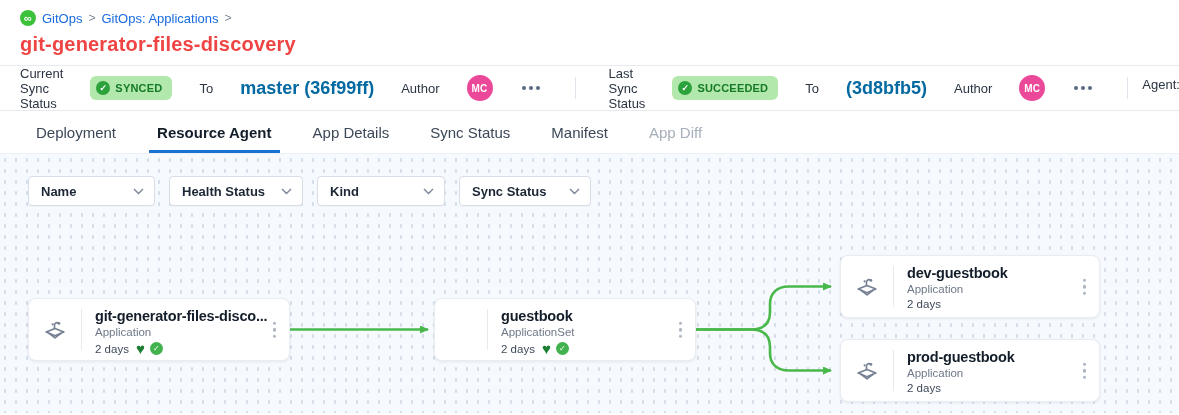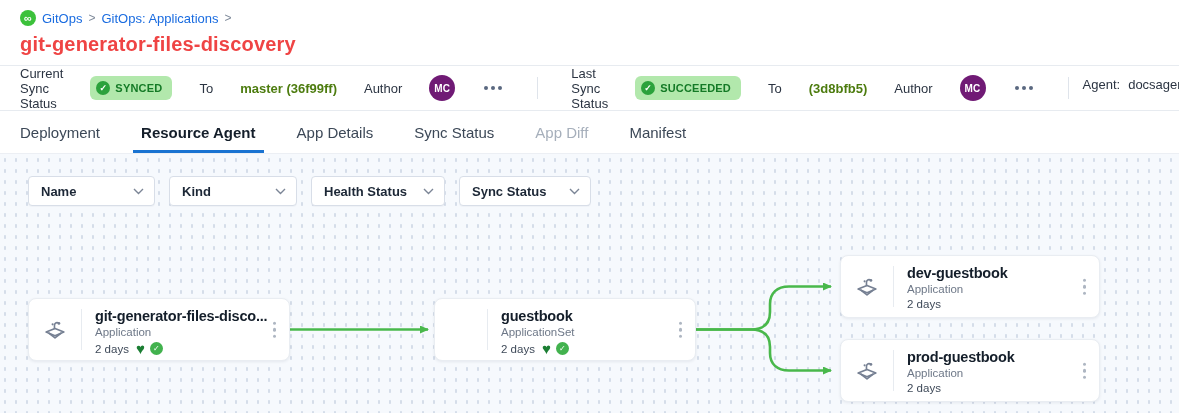--- a/index.html
+++ b/index.html
@@ -15,30 +15,30 @@
   .crumb-sep { color:#7f8a9a; font-size:12px; }
   .page-title { font-size:20px; font-weight:700; margin-top:7px; color:#ef4444; letter-spacing:.2px; }
 
   
   .status-bar { margin-top:9px; height:46px; border-top:1px solid #e7ebf0; border-bottom:1px solid #e7ebf0;
     display:flex; align-items:center; padding:0 20px; gap:27px; font-size:13px; color:#2b3442; background:#fff; }
   .badge { display:inline-flex; align-items:center; gap:5px; background:#b2e8ac; color:#147a26;
     font-size:11px; font-weight:700; padding:5px 10px 5px 6px; border-radius:6px; letter-spacing:.2px; }
   .bcheck { width:14px; height:14px; border-radius:50%; background:#2ba23c; color:#fff; font-size:9px;
     display:flex; align-items:center; justify-content:center; }
-  .rev { color:#4d7c0f; font-weight:700; font-size:13px; cursor:pointer; white-space:nowrap; }
-  .avatar { width:26px; height:26px; border-radius:50%; background:#701a75; color:#fff; font-size:10px;
+  .rev { color:#0369a1; font-weight:700; font-size:18px; cursor:pointer; white-space:nowrap; }
+  .avatar { width:26px; height:26px; border-radius:50%; background:#ec4899; color:#fff; font-size:10px;
     font-weight:700; display:flex; align-items:center; justify-content:center; letter-spacing:.3px; flex:none; }
   .dots3 { display:inline-flex; gap:3px; cursor:pointer; padding:5px 2px; }
   .dots3 i { width:4px; height:4px; border-radius:50%; background:#5a6880; }
   .vdiv { width:1px; height:22px; background:#dfe4eb; margin:0 6px; flex:none; }
   .agent { margin-left:auto; display:flex; gap:8px; white-space:nowrap; }
 
   
-  .tabs { display:flex; gap:41px; padding:0 20px; height:43px; border-bottom:1px solid #eceff4; background:#fff; }
+  .tabs { display:flex; gap:41px; padding:0 36px; height:43px; border-bottom:1px solid #eceff4; background:#fff; }
   .tab { display:flex; align-items:center; font-size:15px; color:#3c4857; position:relative; cursor:pointer; white-space:nowrap; }
   .tab.active { font-weight:700; color:#141e2a; }
   .tab.active::after { content:""; position:absolute; left:-8px; right:-8px; bottom:0; height:3px; background:#1a73d1; }
   .tab.disabled { color:#a6afbb; cursor:default; }
 
   
   .graph { position:relative; height:259px; background:#f6f9fd;
     background-image:radial-gradient(1.1px 2px at 5px 6px, #d5dde9 85%, rgba(0,0,0,0));
     background-size:11px 11px; }
   .filters { position:absolute; left:28px; top:22px; display:flex; gap:14px; }
@@ -119,45 +119,45 @@
     <span>Agent:</span>
     <span>docsagent</span>
   </span>
 </div>
 
 <div class="tabs">
   <span class="tab">Deployment</span>
   <span class="tab active">Resource Agent</span>
   <span class="tab">App Details</span>
   <span class="tab">Sync Status</span>
+  <span class="tab">Manifest</span>
   <span class="tab disabled">App Diff</span>
-  <span class="tab">Manifest</span>
 </div>
 
 <div class="graph">
 
   <div class="filters">
     <div class="filter f0">
       <span>Name</span>
       <span class="chev">
         <svg width="11" height="7" viewBox="0 0 11 7">
             <path d="M1 1l4.5 4.5L10 1" fill="none" stroke="#7b8596" stroke-width="1.4"></path>
           </svg>
       </span>
     </div>
+    <div class="filter f2">
+      <span>Health Status</span>
+      <span class="chev">
+        <svg width="11" height="7" viewBox="0 0 11 7">
+            <path d="M1 1l4.5 4.5L10 1" fill="none" stroke="#7b8596" stroke-width="1.4"></path>
+          </svg>
+      </span>
+    </div>
     <div class="filter f1">
       <span>Kind</span>
-      <span class="chev">
-        <svg width="11" height="7" viewBox="0 0 11 7">
-            <path d="M1 1l4.5 4.5L10 1" fill="none" stroke="#7b8596" stroke-width="1.4"></path>
-          </svg>
-      </span>
-    </div>
-    <div class="filter f2">
-      <span>Health Status</span>
       <span class="chev">
         <svg width="11" height="7" viewBox="0 0 11 7">
             <path d="M1 1l4.5 4.5L10 1" fill="none" stroke="#7b8596" stroke-width="1.4"></path>
           </svg>
       </span>
     </div>
     <div class="filter f3">
       <span>Sync Status</span>
       <span class="chev">
         <svg width="11" height="7" viewBox="0 0 11 7">

